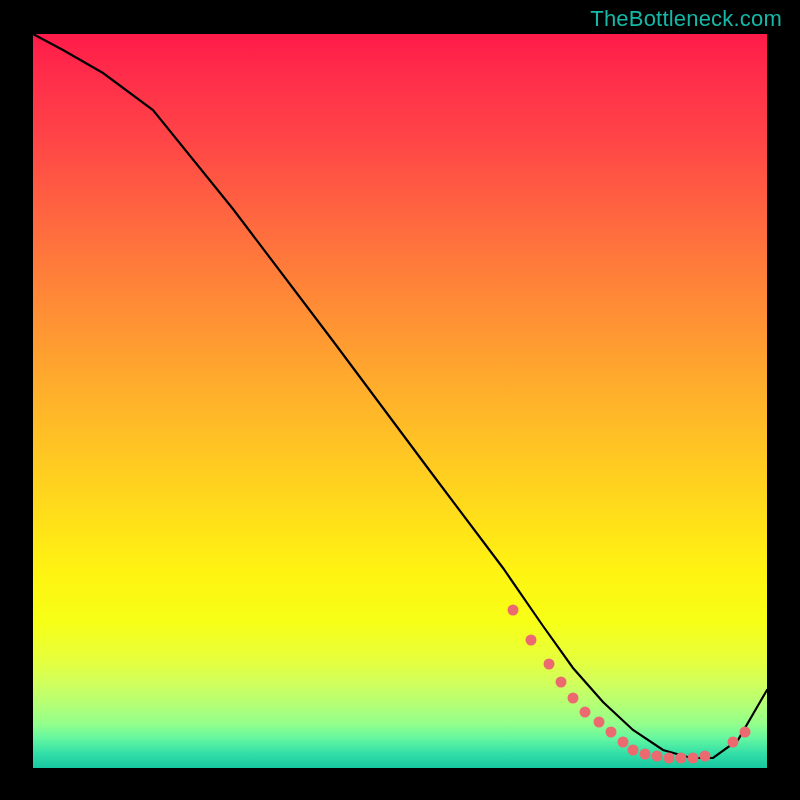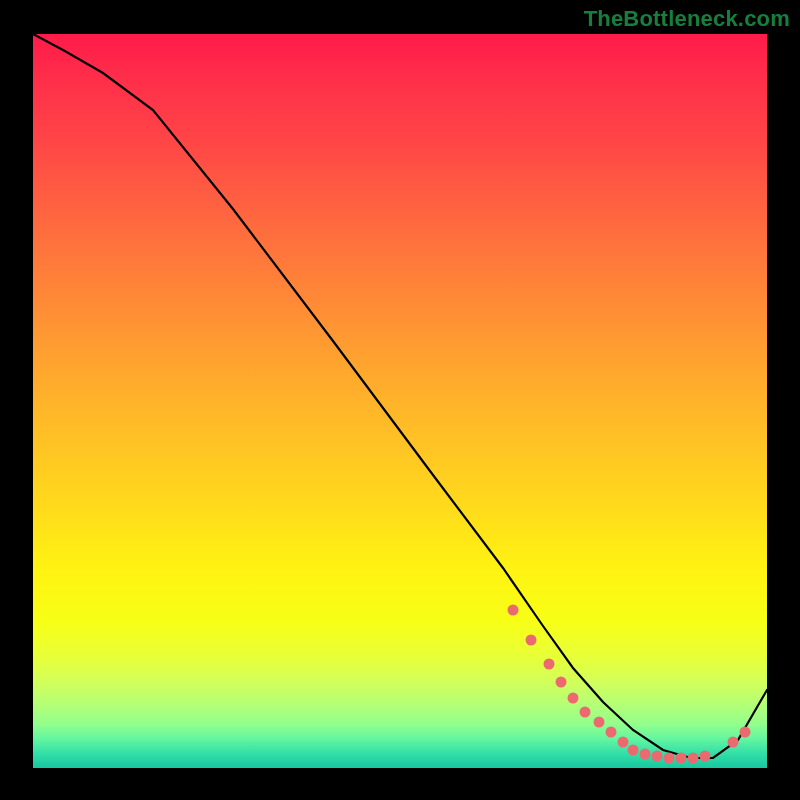--- a/index.html
+++ b/index.html
@@ -41,25 +41,25 @@
       #b8ff73 91%,
       #93ff8c 94%,
       #63f6a0 96%,
       #33dfa8 98%,
       #17c79f 100%
     );
   }
   .watermark {
     position: absolute;
     top: 6px;
-    right: 10px;
+    right: 18px;
     font-family: Arial, Helvetica, sans-serif;
     font-size: 22px;
-    font-weight: 700;
-    color: #15803d;
+    font-weight: 400;
+    color: #14b8a6;
     letter-spacing: 0.2px;
   }
   svg.curve {
     position: absolute;
     left: 33px;
     top: 34px;
     width: 734px;
     height: 734px;
     overflow: visible;
   }

